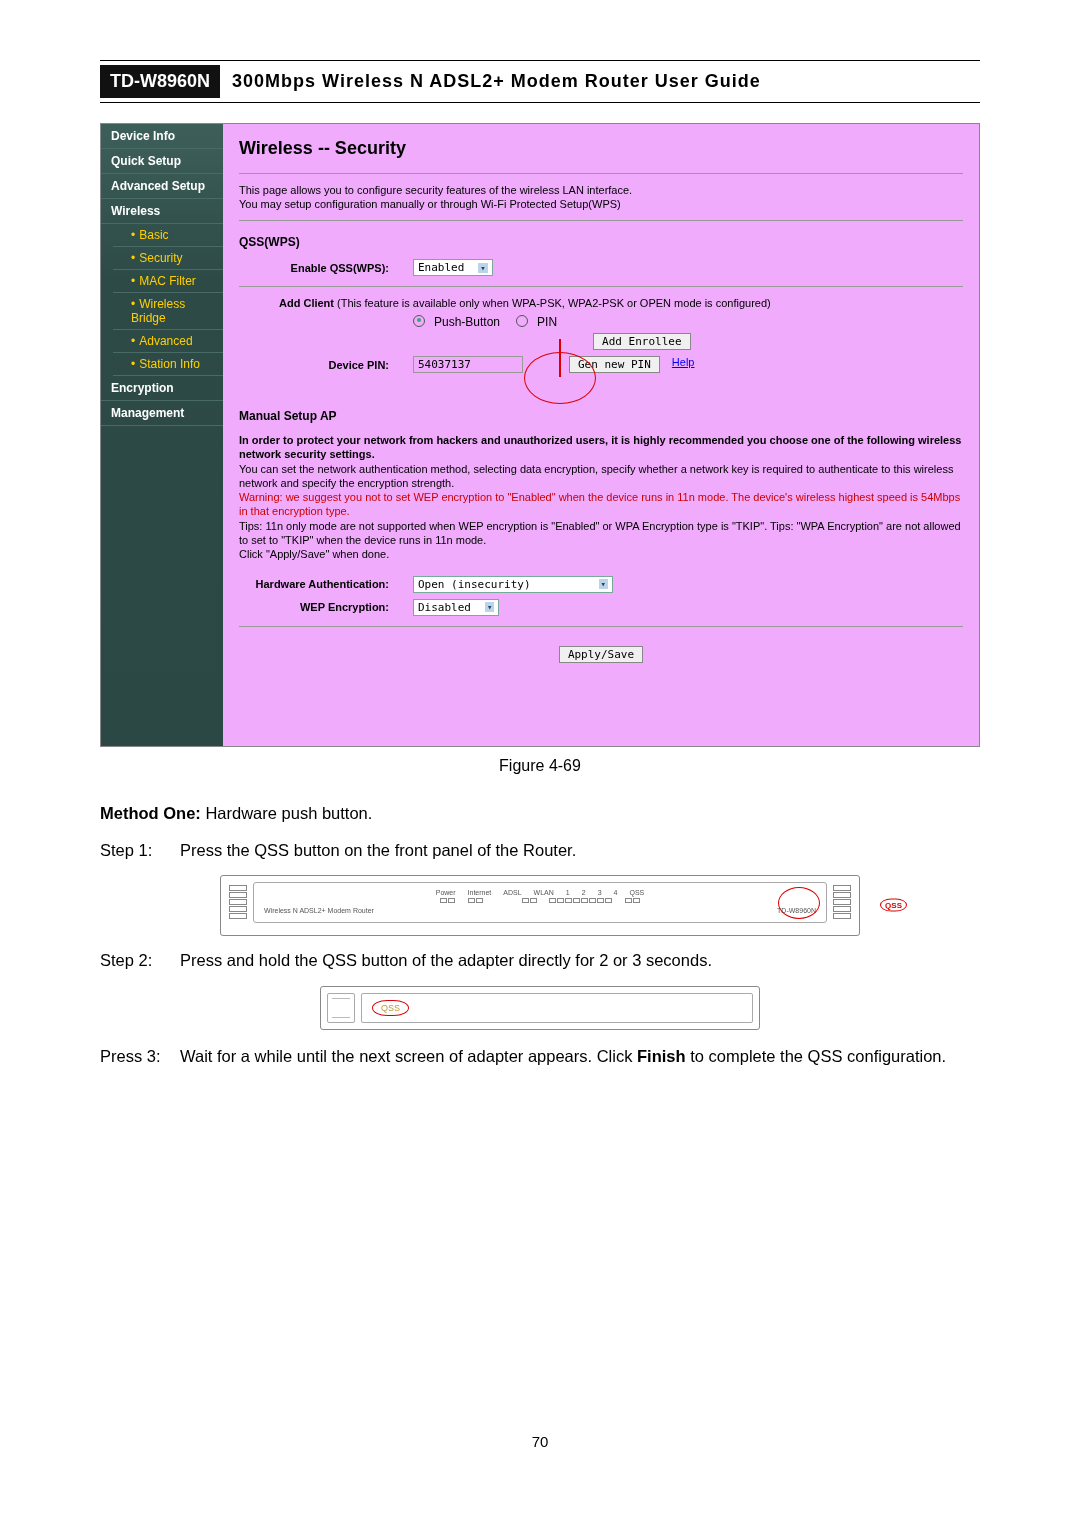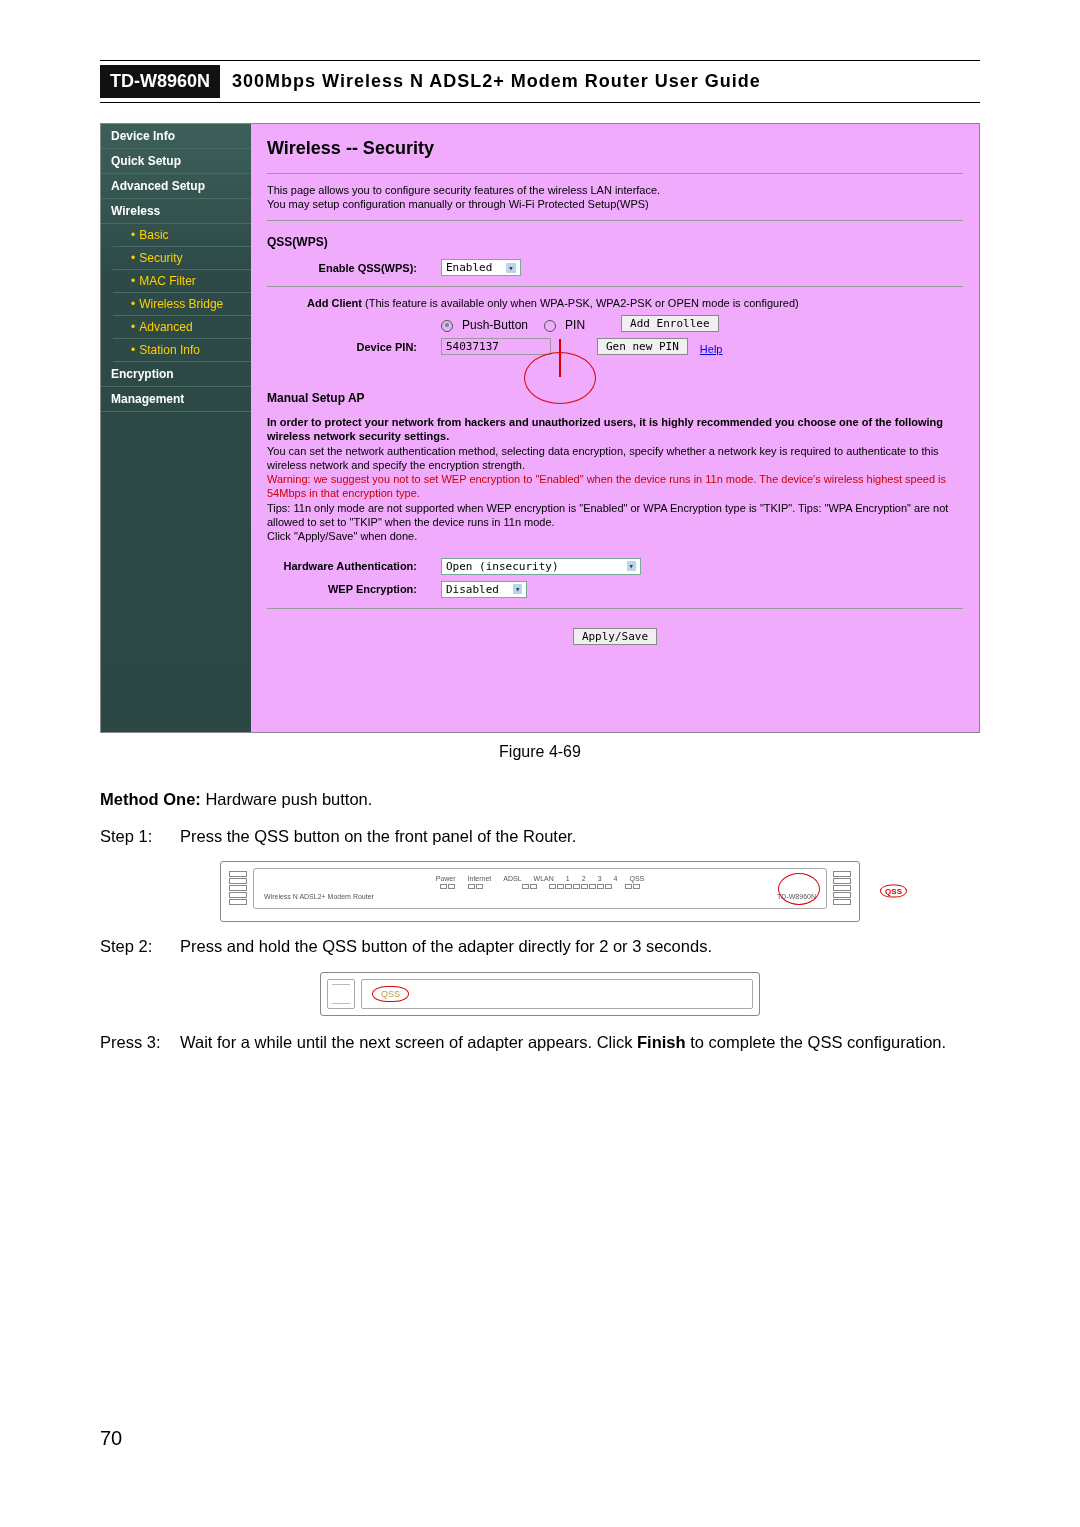--- a/index.html
+++ b/index.html
@@ -44,21 +44,21 @@
     margin: 0 0 20px 0;
   }
 
   .figure {
     margin: 20px 0 10px 0;
     border: 0.5px solid #888;
     display: flex;
     font-size: 12px;
   }
   .sidebar {
-    width: 150px;
+    width: 122px;
     background: linear-gradient(#3d5f5a, #2d4a46 25%, #2b4844);
     color: #fff;
     padding: 0;
   }
   .side-cat {
     font-weight: bold;
     padding: 5px 10px;
     border-bottom: 1px solid #486b66;
     font-size: 12px;
   }
@@ -96,21 +96,21 @@
   }
   .form-label {
     width: 150px;
     text-align: right;
     font-weight: bold;
     font-size: 11px;
     padding-right: 8px;
   }
   .form-ctrl {
     display: inline-flex;
-    align-items: flex-end;
+    align-items: flex-start;
     gap: 6px;
   }
   .sel {
     font-family: monospace;
     font-size: 11px;
     border: 1px solid #7a9;
     background: #fff;
     padding: 1px 4px;
     display: inline-flex;
     align-items: center;
@@ -235,22 +235,22 @@
     flex:1;border:1px solid #aaa;border-radius:2px;padding:6px 10px;display:flex;align-items:center;
   }
   .adapter-qss {
     border:1.5px solid #d00;border-radius:50%/60%;padding:2px 8px;color:#b94;font-size:9px;
   }
 
   .page-num {
     position:absolute;
     bottom:10px;
     left:0;right:0;
-    text-align:left;
-    font-size:20px;
+    text-align:center;
+    font-size:15px;
   }
 
   .note-red { color:#c00; }
   .addc-wrap { margin-left:40px; font-size:11px;}
   .center-row { text-align:center; margin:20px 0 10px 0;}
   .warn-block { font-size:11px; line-height:1.3; margin:6px 0 14px 0;}
 </style>
 </head>
 <body>
 
@@ -301,21 +301,21 @@
         <div class="addc-wrap">
           <span style="font-weight:bold">Add Client</span><span> (This feature is available only when WPA-PSK, WPA2-PSK or OPEN mode is configured)</span>
         </div>
         <div class="form-row">
           <div class="form-label"></div>
           <div class="form-ctrl">
             <span class="radio on"></span>
             <span>Push-Button</span>
             <span class="radio" style="margin-left:10px;"></span>
             <span>PIN</span>
-            <span class="btn" style="margin-left:30px;">Add Enrollee</span>
+            <span class="btn" style="margin-left:30px;margin-top:18px;">Add Enrollee</span>
           </div>
         </div>
         <div class="form-row">
           <div class="form-label">Device PIN:</div>
           <div class="form-ctrl">
             <span class="txtbox">54037137</span>
             <span class="btn" style="margin-left:40px;">Gen new PIN</span>
             <a class="help-link">Help</a>
           </div>
         </div>

